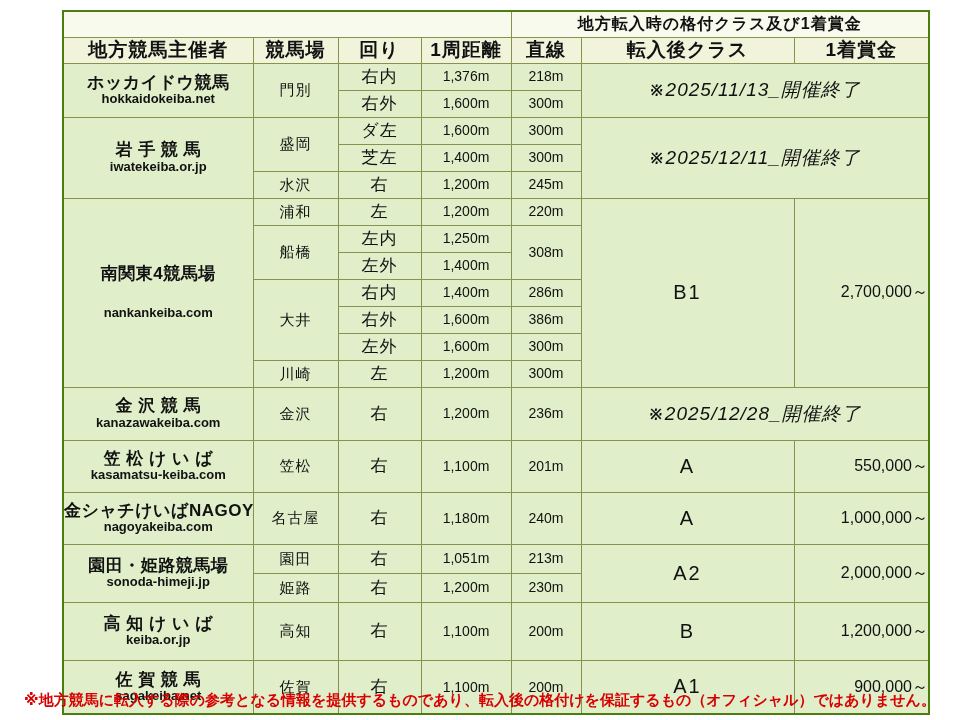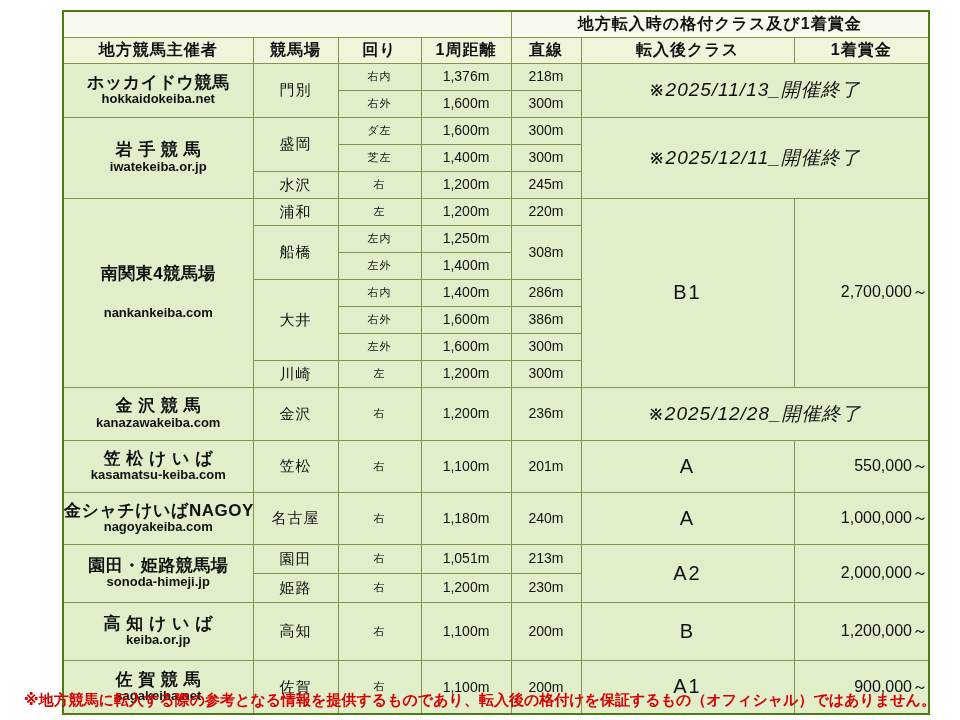--- a/index.html
+++ b/index.html
@@ -28,28 +28,28 @@
   tr.rh-head{height:26px;}
   tr.rh-sub{height:27px;}
   tr.rh-tall{height:53px;}
   tr.rh-tall2{height:52px;}
   tr.rh-mid{height:29px;}
   tr.rh-kochi{height:58px;}
   tr.rh-saga{height:54px;}
 
   td.top-blank,td.top-title{background:#f9faee;}
   td.top-title{font-weight:bold;font-size:16px;letter-spacing:1px;}
-  td.head{background:#f1f4da;font-weight:bold;font-size:16px;letter-spacing:1px;}
+  td.head{background:#f1f4da;font-weight:bold;font-size:19px;letter-spacing:1px;}
 
   td.org .org-name{font-weight:bold;font-size:17px;letter-spacing:0.5px;white-space:nowrap;}
   td.org .org-url{font-weight:bold;font-size:13px;white-space:nowrap;}
   td.org.org-gap .org-url{margin-top:22px;}
 
   td.course{font-size:15px;letter-spacing:1px;}
-  td.turn{font-size:11px;letter-spacing:1px;}
+  td.turn{font-size:17px;letter-spacing:1px;}
   td.lap,td.straight{font-size:14px;}
   td.note{font-size:19px;letter-spacing:1px;font-style:italic;}
   td.cls{font-size:20px;letter-spacing:2px;}
   td.prize{font-size:16px;text-align:right;}
 
   .footer-note{
     position:absolute;left:0;top:691px;width:960px;
     text-align:center;font-weight:bold;font-size:15px;
     color:#d80000;letter-spacing:0px;white-space:nowrap;
   }

